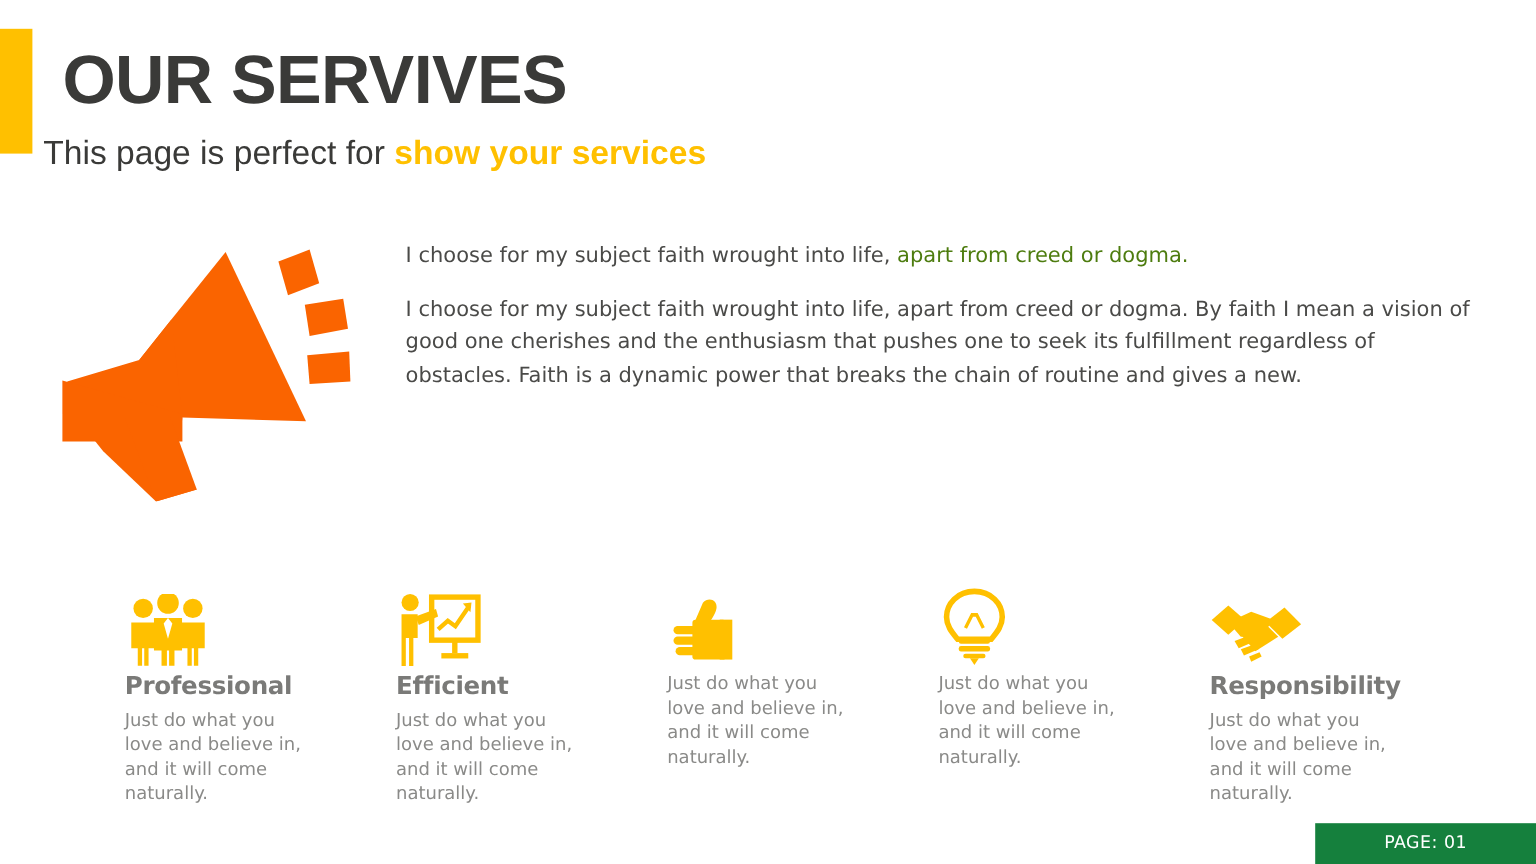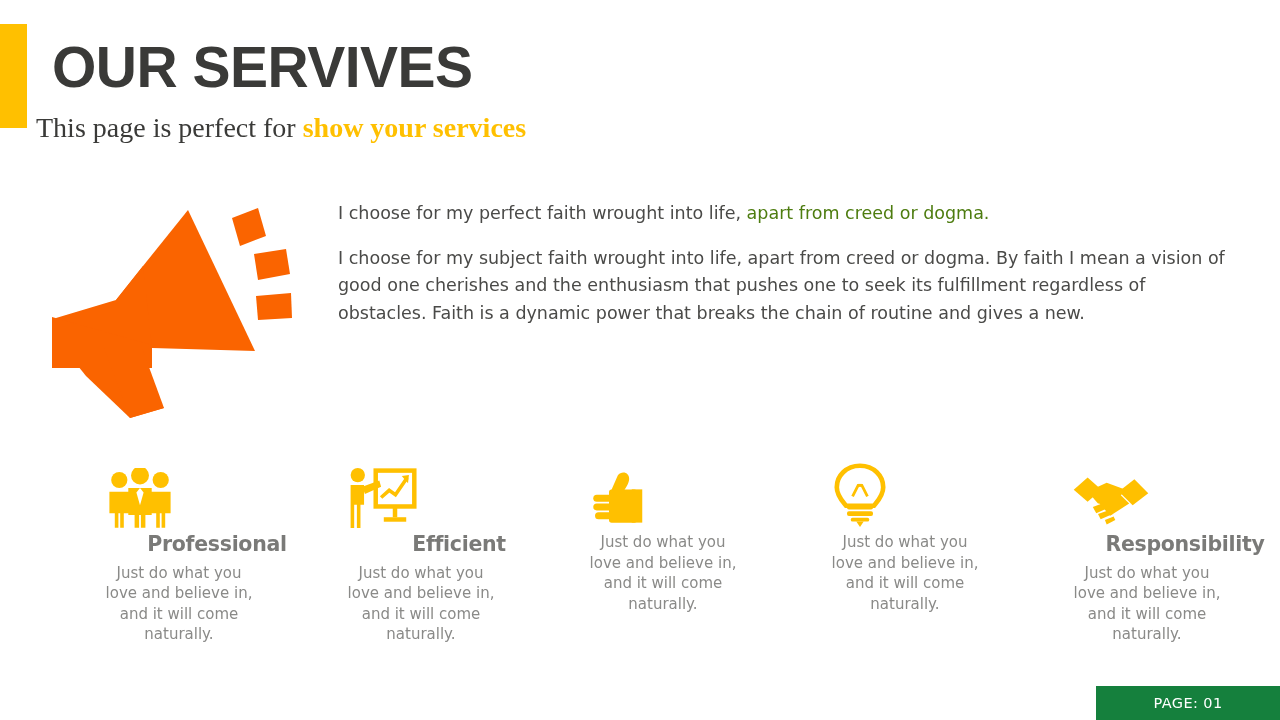--- a/index.html
+++ b/index.html
@@ -35,21 +35,21 @@
     font-family: "Liberation Sans", sans-serif;
     font-size: 57px;
     font-weight: bold;
     color: #3A3A38;
     letter-spacing: -0.5px;
     line-height: 1.02;
     margin: 16px;
     white-space: nowrap;
   }
   .slide-subtitle {
-    font-family: Liberation Serif, serif;
+    font-family: Liberation Sans, sans-serif;
     font-size: 28px;
     font-weight: normal;
     color: #3A3A38;
     line-height: 1.15;
     margin: 4px 0 0 0;
     white-space: nowrap;
   }
   .slide-subtitle .accent {
     color: #FFC000;
     font-weight: bold;
@@ -96,25 +96,24 @@
     color: #4A4A48;
     margin: 19px 0 0 0;
     line-height: 1.58;
     width: 900px;
   }
 
   
   .cards {
     position: absolute;
     left: 104px;
-    top: 462px;
+    top: 489px;
     width: 1160px;
     display: flex;
-    gap: 16px;
-    text-align: center;
+    gap: 0;
   }
   .card {
     width: 226px;
     flex: 0 0 226px;
   }
   .card-icon {
     height: 66px;
     display: flex;
     align-items: flex-end;
     margin-bottom: 4px;
@@ -177,21 +176,21 @@
     <polygon points="36,170 78,170 122,212 88,222 44,180" fill="#FA6400"></polygon>
     <polygon points="62,152 100,152 122,212 88,222" fill="#FA6400"></polygon>
 
     <polygon points="190,22 216,12 224,40 198,50" fill="#FA6400"></polygon>
     <polygon points="212,58 244,53 248,78 216,84" fill="#FA6400"></polygon>
     <polygon points="214,100 249,97 250,122 216,124" fill="#FA6400"></polygon>
   </svg>
 </div>
 
 <div class="hero-text">
-  <p class="hero-lead"><span>I choose for my perfect faith wrought into life, </span><span class="strong">apart from creed or dogma.</span></p>
+  <p class="hero-lead"><span>I choose for my subject faith wrought into life, </span><span class="strong">apart from creed or dogma.</span></p>
   <p class="hero-body">I choose for my subject faith wrought into life, apart from creed or dogma. By faith I mean a vision of good one cherishes and the enthusiasm that pushes one to seek its fulfillment regardless of obstacles. Faith is a dynamic power that breaks the chain of routine and gives a new.</p>
 </div>
 
 <div class="cards">
 
   <div class="card">
     <div class="card-icon">
       <svg viewBox="0 0 80 66" width="72" height="60" xmlns="http://www.w3.org/2000/svg">
 
         <circle cx="17" cy="13" r="9" fill="#FFC000"></circle>

